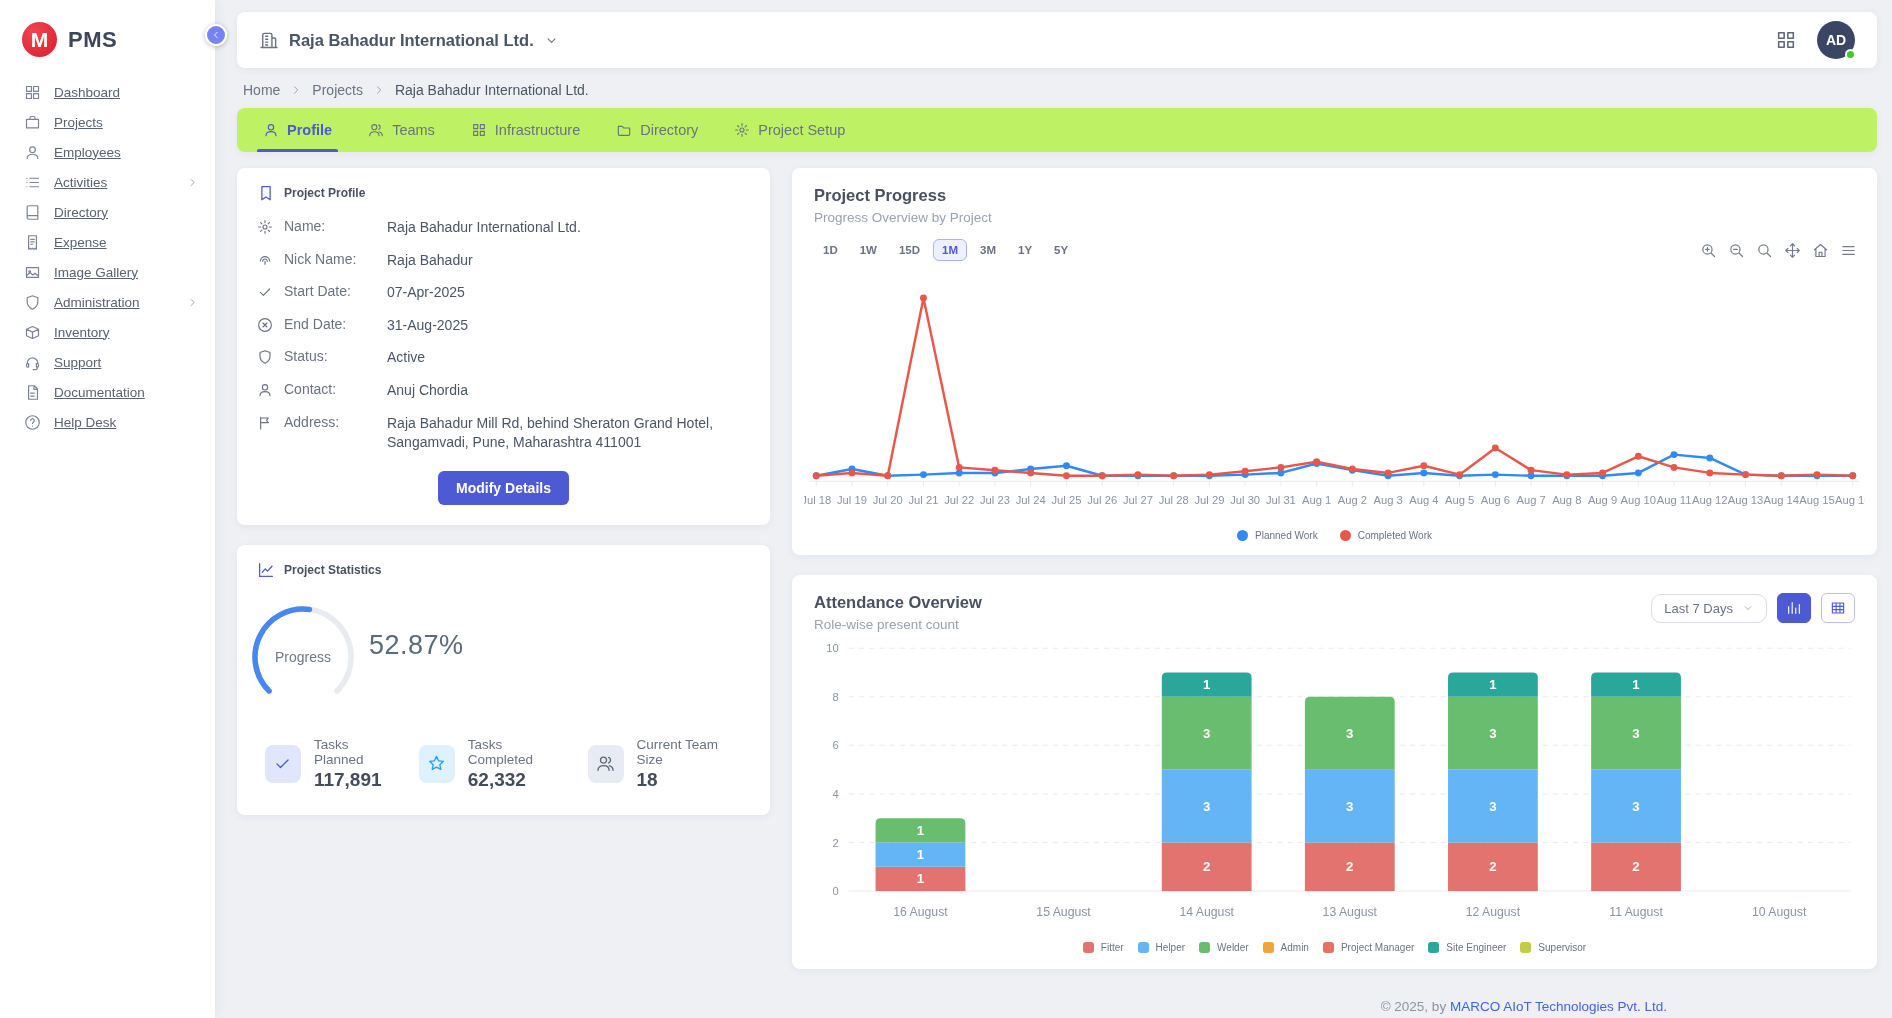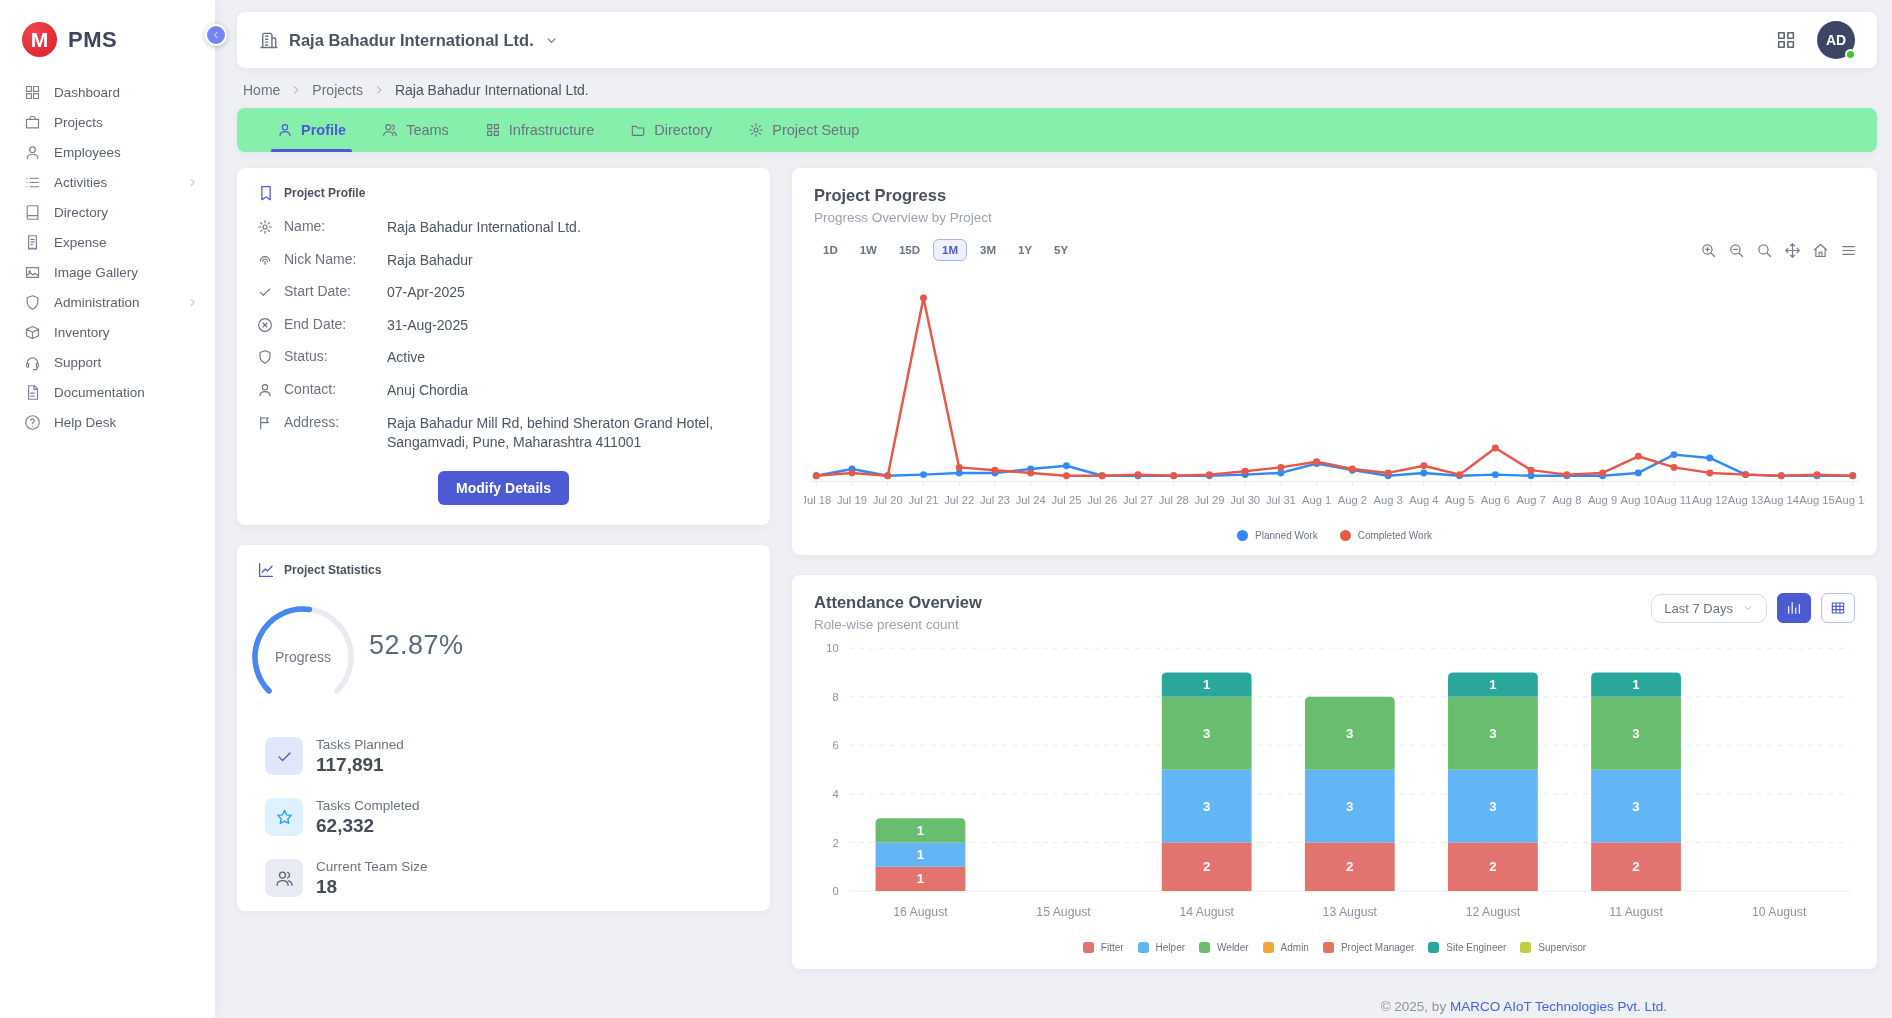--- a/index.html
+++ b/index.html
@@ -28,21 +28,21 @@
     display: flex; align-items: center; justify-content: center;
   }
   .logo-text { font-size: 22px; font-weight: 700; color: #40455e; letter-spacing: .5px; }
   .nav-item {
     display: flex; align-items: center; gap: 13px;
     padding: 0 16px 0 24px; height: 30px;
     font-size: 13.5px; color: #5a6270; cursor: pointer; white-space: nowrap;
   }
   .nav-icon { width: 17px; height: 17px; color: #7c8494; flex-shrink: 0; }
   .nav-icon svg, .icon svg { width: 100%; height: 100%; }
-  .nav-label { flex: 1; }
+  .nav-label { flex: 1; text-decoration: underline; }
   .nav-chevron { width: 13px; height: 13px; color: #9aa1ae; }
 
   .collapse-btn {
     position: absolute; left: 205px; top: 24px; width: 22px; height: 22px;
     border-radius: 50%; background: #7584f2; color: #fff; border: 2px solid #fff;
     z-index: 6; display: flex; align-items: center; justify-content: center;
     box-shadow: 0 1px 5px rgba(0,0,0,.25); cursor: pointer;
   }
   .collapse-btn svg { width: 12px; height: 12px; }
 
@@ -66,22 +66,22 @@
     position: relative; cursor: pointer;
   }
   .status-dot { position: absolute; right: -1px; bottom: -1px; width: 11px; height: 11px; border-radius: 50%; background: #3fc92e; border: 2px solid #fff; }
 
   .breadcrumb { display: flex; align-items: center; gap: 9px; padding: 14px 6px 10px; font-size: 14px; color: #6b7280; }
   .crumb { cursor: pointer; }
   .crumb.current { color: #4b5563; cursor: default; }
   .crumb-sep { width: 14px; height: 14px; color: #9aa1ae; }
 
   .tabsbar {
-    background: #86efac; border-radius: 8px; height: 44px; display: flex; align-items: center;
-    padding: 0 24px; gap: 4px; box-shadow: 0 2px 8px rgba(25,30,60,.05);
+    background: #bef264; border-radius: 8px; height: 44px; display: flex; align-items: center;
+    padding: 0 10px; gap: 4px; box-shadow: 0 2px 8px rgba(25,30,60,.05);
   }
   .tab { display: flex; align-items: center; gap: 8px; padding: 0 16px; height: 100%; font-size: 14.5px; color: #6b7280; cursor: pointer; position: relative; }
   .tab-icon { width: 16px; height: 16px; }
   .tab.active { color: #4c5bd4; font-weight: 600; }
   .tab.active::after { content: ""; position: absolute; left: 10px; right: 10px; bottom: 0; height: 3px; border-radius: 2px 2px 0 0; background: #4c5bd4; }
 
   .content { display: flex; gap: 22px; margin-top: 16px; align-items: flex-start; flex: 1; min-height: 0; }
   .col-left { width: 533px; flex-shrink: 0; display: flex; flex-direction: column; gap: 20px; }
   .col-right { flex: 1; min-width: 0; display: flex; flex-direction: column; gap: 20px; }
 
@@ -101,21 +101,21 @@
     background: #4c5bd4; color: #fff; font-size: 14px; font-weight: 600;
     padding: 9px 18px; border-radius: 6px; border: none; cursor: pointer;
     font-family: "Liberation Sans", sans-serif;
   }
 
   
   .gauge-wrap { display: flex; flex-direction: row; align-items: center; padding-top: 8px; }
   .gauge-box { position: relative; width: 132px; height: 110px; }
   .gauge-label { position: absolute; left: 0; right: 0; top: 50px; text-align: center; font-size: 14px; color: #6f7a86; }
   .gauge-value { font-size: 27px; color: #5b6a79; margin-top: -16px; letter-spacing: .5px; }
-  .stat-list { padding: 28px 28px 13px; display: flex; flex-direction: column; gap: 22px; justify-content: center; }
+  .stat-list { padding: 28px 28px 24px; display: flex; flex-direction: row; gap: 22px; justify-content: center; }
   .stat-row { display: flex; align-items: center; gap: 13px; }
   .stat-icon { width: 38px; height: 38px; border-radius: 8px; display: flex; align-items: center; justify-content: center; }
   .stat-icon svg { width: 19px; height: 19px; }
   .stat-icon.planned { background: #e2e6fa; color: #4c5bd4; }
   .stat-icon.completed { background: #dff0fe; color: #27a0f5; }
   .stat-icon.team { background: #e8ebf3; color: #5d6575; }
   .stat-label { font-size: 13.5px; color: #6b7280; }
   .stat-value { font-size: 19px; font-weight: 700; color: #454d59; margin-top: 2px; }
 
   

